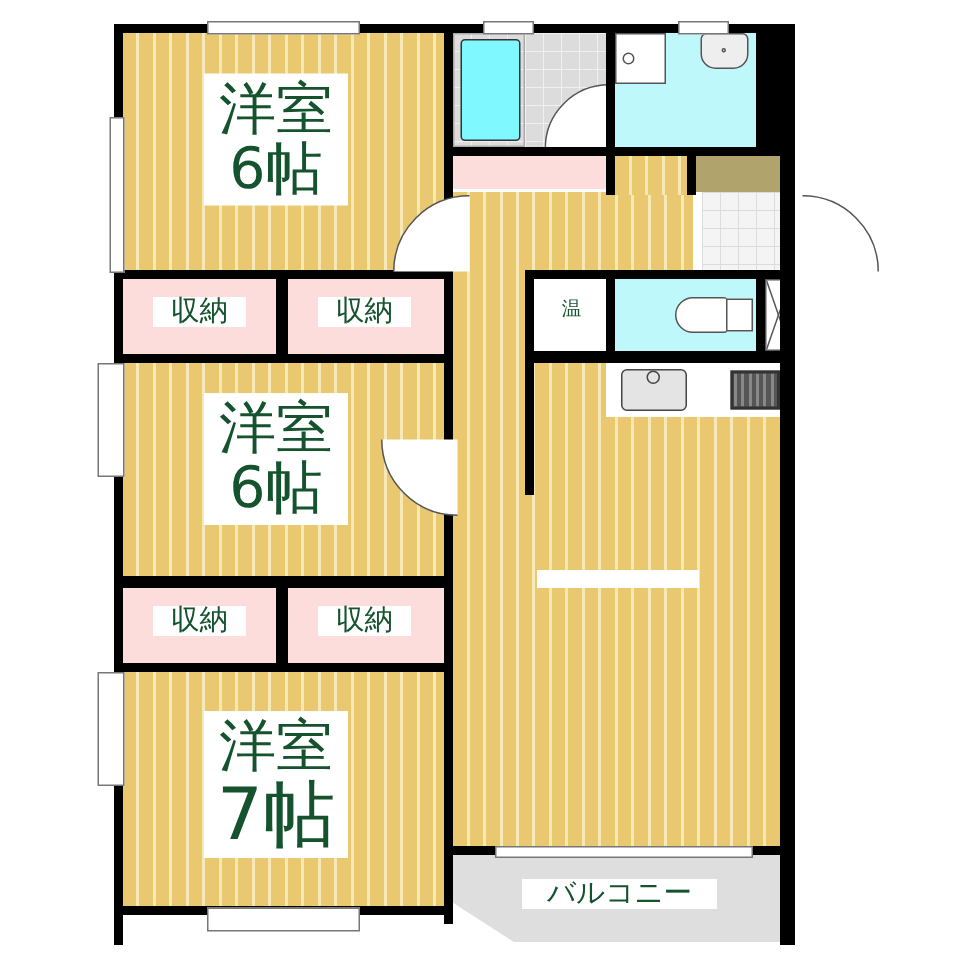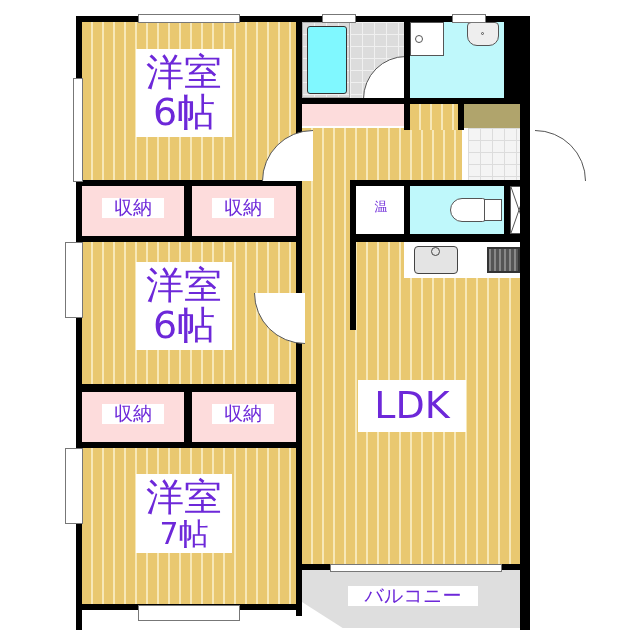--- a/index.html
+++ b/index.html
@@ -17,21 +17,21 @@
     position:absolute; background-color:#f4f4f4;
     background-image: linear-gradient(#dcdcdc 1px, transparent 1px), linear-gradient(90deg, #dcdcdc 1px, transparent 1px);
     background-size: 12px 12px;
   }
   .tile-gray {
     position:absolute; background-color:#dcdcdc;
     background-image: linear-gradient(#f0f0f0 1px, transparent 1px), linear-gradient(90deg, #f0f0f0 1px, transparent 1px);
     background-size: 12px 12px;
   }
   .label {
-    position:absolute; background:#fff; color:#6d28d9; text-align:center;
+    position:absolute; background:#fff; color:#14532d; text-align:center;
     font-family:"DejaVu Sans", sans-serif; line-height:1.05;
   }
   .window { position:absolute; background:#fff; border:1px solid #777; }
   .door-arc { position:absolute; border:1px solid #555; background:#fff; }
 </style>
 </head>
 <body>
 
 <div class="floor" style="left:82px;top:22px;width:214px;height:158px;"></div>
 
@@ -132,22 +132,21 @@
 <div class="label" style="left:136px;top:49px;width:96px;padding:4px 0;">
   <div style="font-size:38px;">洋室</div>
   <div style="font-size:38px;">6帖</div>
 </div>
 <div class="label" style="left:136px;top:262px;width:96px;padding:4px 0;">
   <div style="font-size:38px;">洋室</div>
   <div style="font-size:38px;">6帖</div>
 </div>
 <div class="label" style="left:136px;top:474px;width:96px;padding:4px 0;">
   <div style="font-size:38px;">洋室</div>
-  <div style="font-size:30px;">7帖</div>
+  <div style="font-size:48px;">7帖</div>
 </div>
 <div class="label" style="left:358px;top:380px;width:108px;padding:6px 0;">
-  <div style="font-size:38px;">LDK</div>
 </div>
 
 <div class="label" style="left:102px;top:198px;width:62px;font-size:19px;">収納</div>
 <div class="label" style="left:212px;top:198px;width:62px;font-size:19px;">収納</div>
 <div class="label" style="left:102px;top:404px;width:62px;font-size:19px;">収納</div>
 <div class="label" style="left:212px;top:404px;width:62px;font-size:19px;">収納</div>
 
 </body></html>

